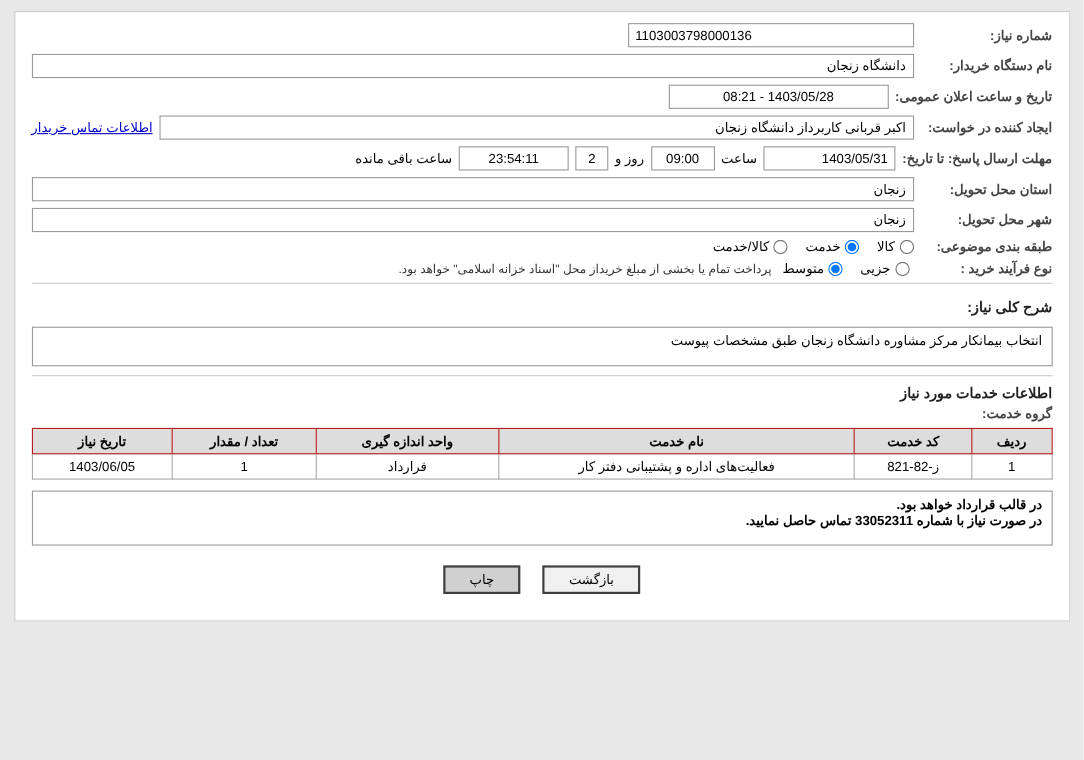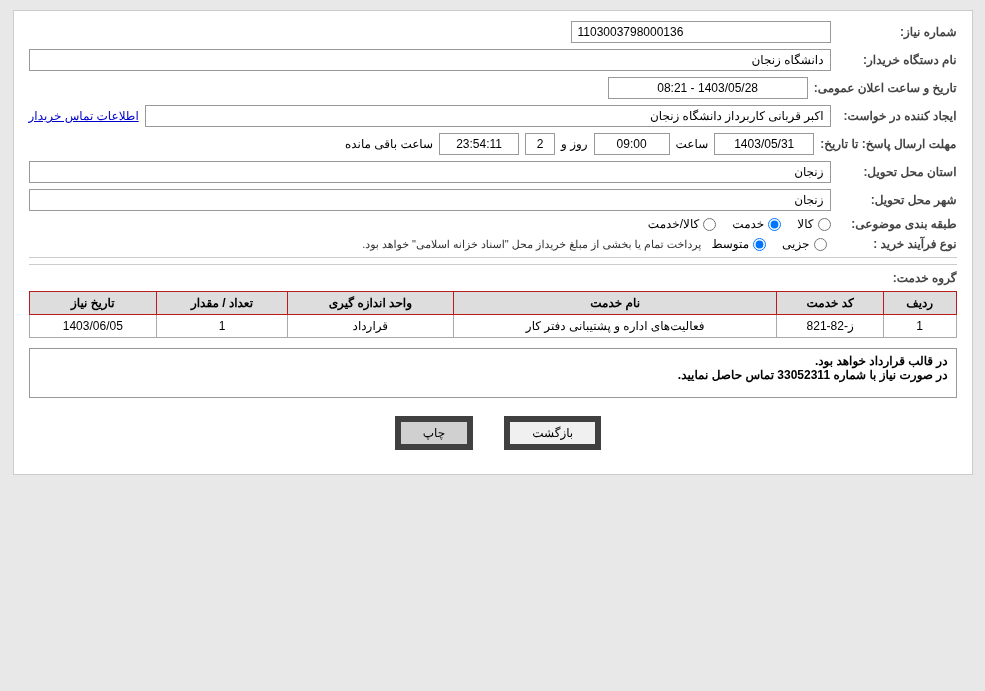--- a/index.html
+++ b/index.html
@@ -124,26 +124,25 @@
       font-weight: bold;
     }
     .bottom-buttons {
       display: flex;
       justify-content: center;
       gap: 20px;
       padding: 10px 0 14px;
     }
     .btn {
       padding: 4px 22px;
-      border: 6px solid #404040;
+      border: 2px solid #404040;
       background: #f0f0f0;
       cursor: pointer;
       font-size: 12px;
       font-family: Tahoma, Arial, sans-serif;
-      margin-left: 11px;
     }
     .btn-print {
       background: #d0d0d0;
     }
     .row-flex {
       display: flex;
       align-items: center;
       gap: 6px;
       margin-bottom: 6px;
     }
@@ -190,26 +189,26 @@
     </div>
 
     <div class="row-flex">
       <span class="label">ایجاد کننده در خواست:</span>
       <div class="input-box">اکبر قربانی کاربرداز دانشگاه زنجان</div>
       <span class="link-blue">اطلاعات تماس خریدار</span>
     </div>
 
     <div class="deadline-row">
       <span class="label">مهلت ارسال پاسخ: تا تاریخ:</span>
-      <div class="small-box" style="width:100px; text-align:center;">1403/05/31</div>
+      <div class="small-box" style="width:120px; text-align:right;">1403/05/31</div>
       <span>ساعت</span>
-      <div class="small-box" style="width:76px; text-align:center;">09:00</div>
+      <div class="small-box" style="width:58px; text-align:center;">09:00</div>
       <span>روز و</span>
       <div class="small-box" style="width:30px; text-align:center;">2</div>
-      <div class="small-box" style="width:80px; text-align:center; direction:ltr;">23:54:11</div>
+      <div class="small-box" style="width:100px; text-align:center; direction:ltr;">23:54:11</div>
       <span>ساعت باقی مانده</span>
     </div>
 
     <div class="row-flex">
       <span class="label">استان محل تحویل:</span>
       <div class="input-box">زنجان</div>
     </div>
 
     <div class="row-flex">
       <span class="label">شهر محل تحویل:</span>
@@ -244,23 +243,30 @@
         <div class="radio-item">
           <input type="radio" name="purchase_type" checked="" style="">
           <span>متوسط</span>
         </div>
       </div>
       <span style="color:#333; font-size:11px;">پرداخت تمام یا بخشی از مبلغ خریداز محل "اسناد خزانه اسلامی" خواهد بود.</span>
     </div>
 
     <div class="separator"></div>
 
+    <div class="row-flex">
+      <span class="section-title">شرح کلی نیاز:</span>
+    </div>
+    <div style="margin-bottom:8px;">
+      <div class="desc-box">انتخاب بیمانکار مرکز مشاوره دانشگاه زنجان طبق مشخصات پیوست</div>
+    </div>
 
     <div class="separator"></div>
 
+    <div class="section-title">اطلاعات خدمات مورد نیاز</div>
 
     <div class="group-section">
       <span class="label">گروه خدمت:</span>
     </div>
 
     <table class="data-table">
       <thead>
         <tr>
           <th>ردیف</th>
           <th>کد خدمت</th>

